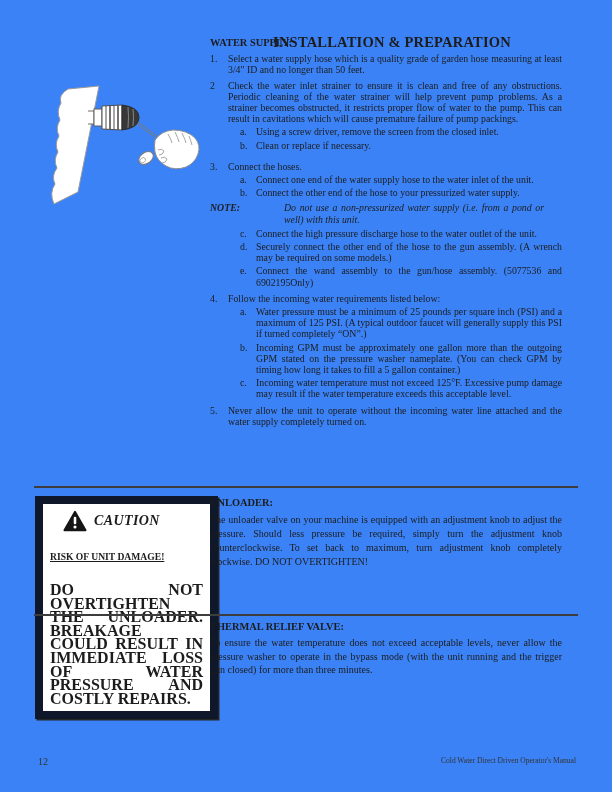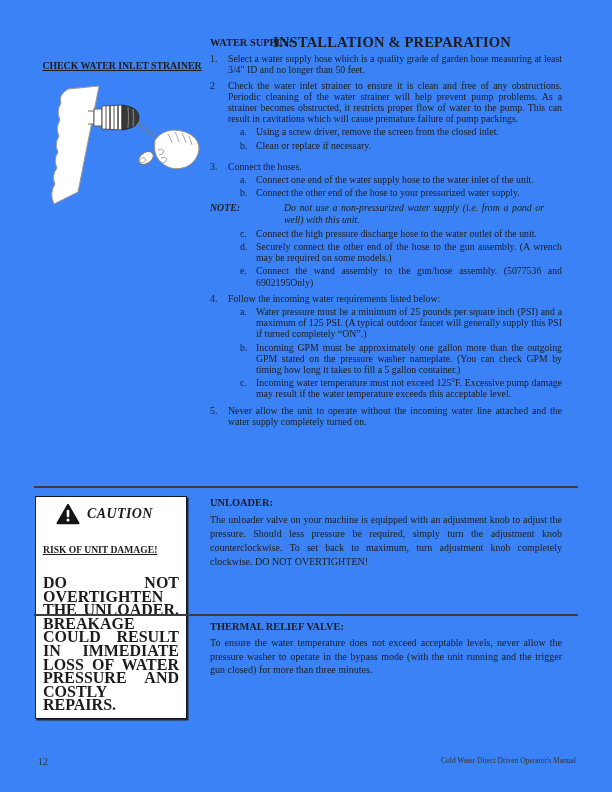--- a/index.html
+++ b/index.html
@@ -32,22 +32,22 @@
   .gap-med { margin-top:5px; }
   .note { display:flex; margin:4px 0 3px 0; text-align:justify;gap:16px; }
   .note > .label { flex:0 0 58px; font-weight:bold; font-style:italic; }
   .note > .txt { flex:1; font-style:italic; padding-right:18px; }
   
   .divider { position:absolute; left:34px; width:544px; height:2px; background:#3d3d3d; }
   .divider.d1 { top:486px; }
   .divider.d2 { top:614px; }
   
   .caution {
-    position:absolute; top:496px; left:35px; width:152px; box-sizing:border-box;
-    border:1px solid #0f172a; box-shadow:1.5px 1.5px 0 #262626;
+    position:absolute; top:496px; left:35px; width:183px; box-sizing:border-box;
+    border:8px solid #0f172a; box-shadow:1.5px 1.5px 0 #262626;
     padding:5px 7px 6px 7px; background:#fff;
   }
   .caution-head { display:flex; align-items:center; gap:7px; margin-left:13px; height:24px; }
   .caution-word { font-size:14px; font-weight:bold; font-style:italic; letter-spacing:0.4px; }
   .risk { font-size:9.6px; font-weight:bold; text-decoration:underline; margin-top:18px; }
   .caution-body {
     font-size:16px; font-weight:bold; line-height:13.6px;
     text-align:justify; margin-top:21px;
   }
   
@@ -61,23 +61,20 @@
   .footer-right { position:absolute; top:756px; right:36px; font-size:7.5px; color:#333;padding-left:48px; }
   svg { display:block; }
 </style>
 </head>
 <body>
 
 <div class="page">
 
   <div class="doc-title">INSTALLATION &amp; PREPARATION</div>
 
-  <div class="fig-head">
-    <span>CHECK WATER INLET STRAINER</span>
-  </div>
 
   <div class="figure">
     <svg width="170" height="160" viewBox="0 0 170 160">
 
       <path d="M26,9 L57,6 L36,112 L12,124
                Q7,113 13,104 Q9,96 15,88 Q11,80 16,72
                Q12,64 17,56 Q13,48 18,40 Q14,31 19,23 Q16,15 26,9 Z" fill="#ffffff" stroke="#9a9a9a" stroke-width="1"></path>
 
       <path d="M46,31 h6 v13 h-6" fill="#ffffff" stroke="#6e6e6e" stroke-width="1"></path>
 

